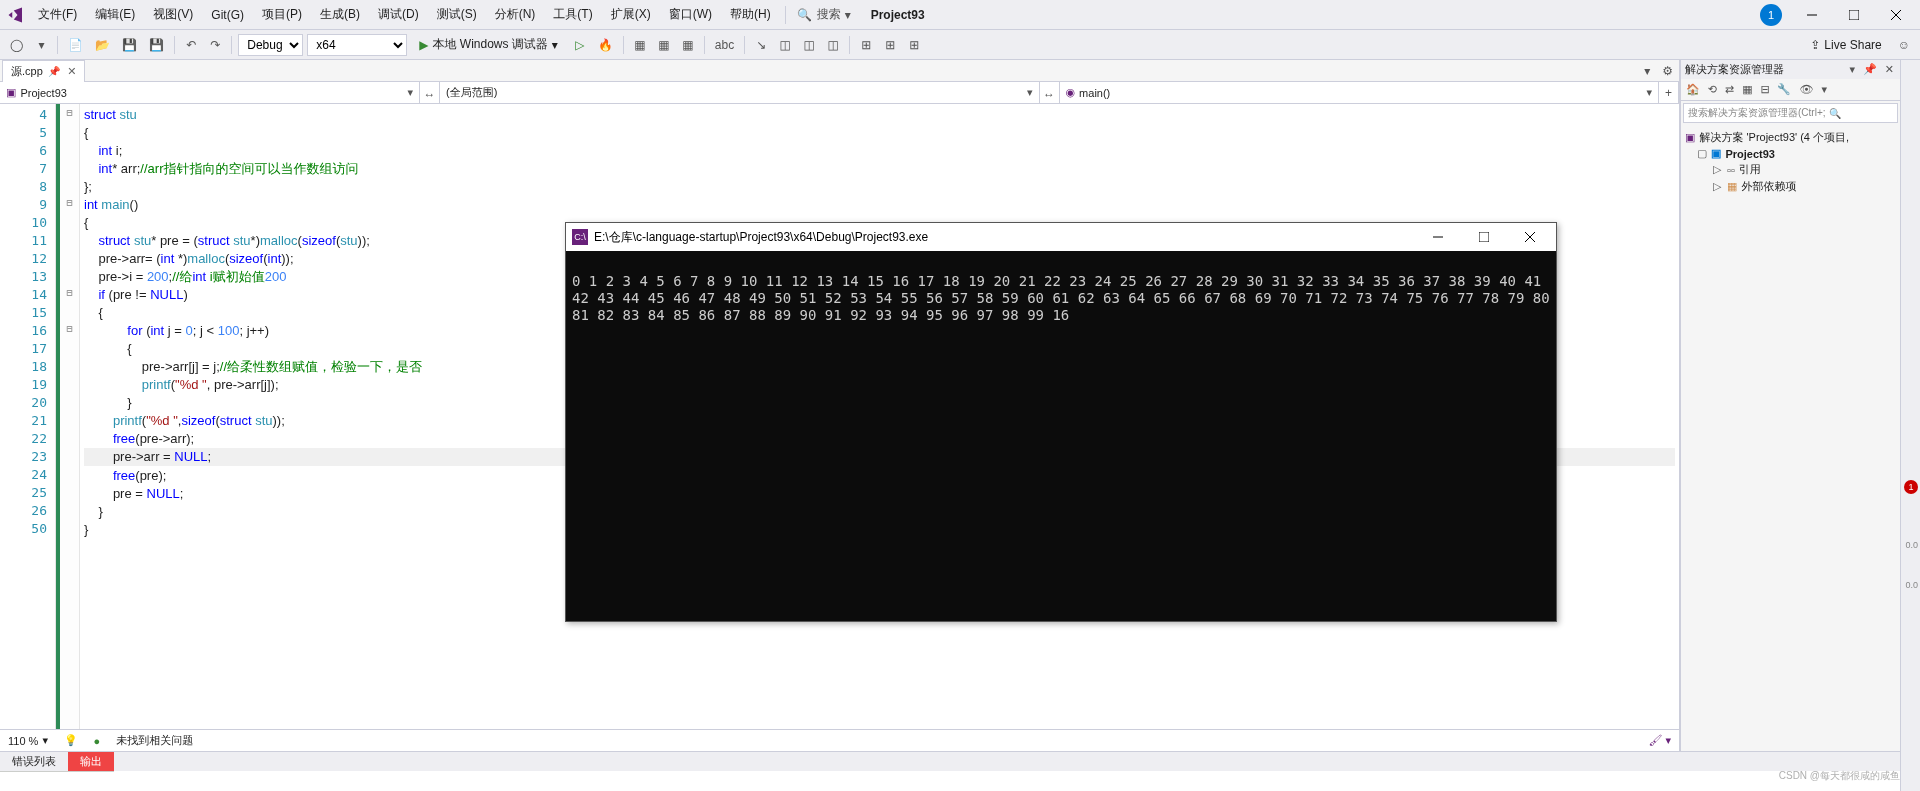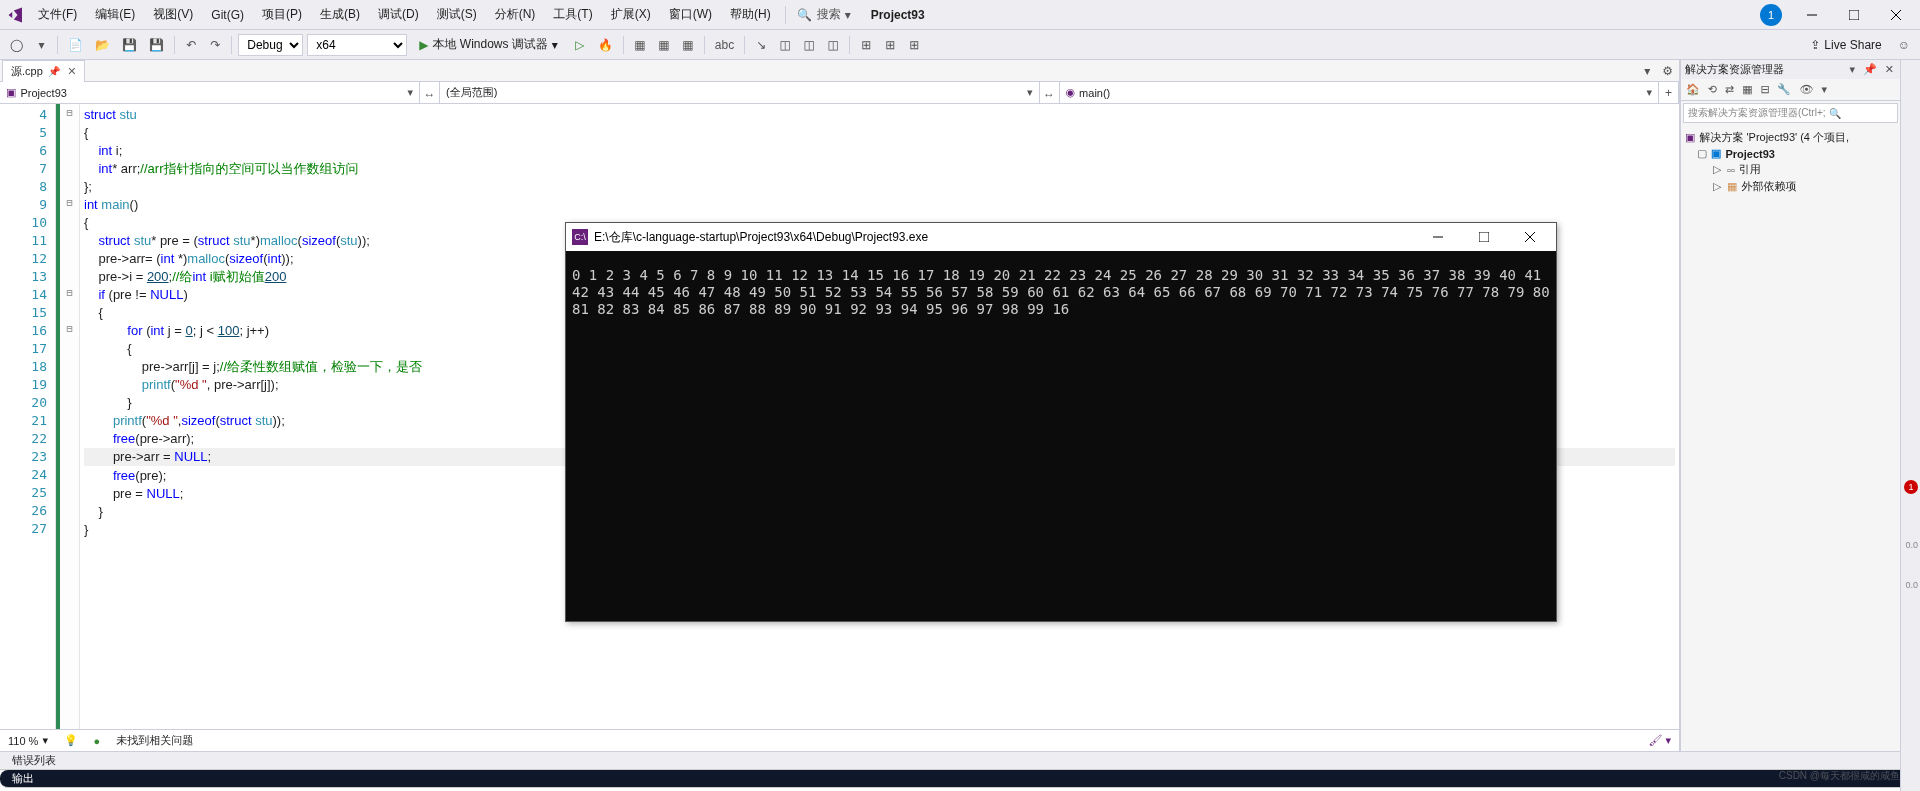--- a/index.html
+++ b/index.html
@@ -49,35 +49,35 @@
 
 .code-area { flex: 1; display: flex; background: white; overflow: hidden; position: relative; }
 .gutter { width: 56px; background: #fff; border-right: 1px solid #e5e5e5; padding-top: 2px; }
 .gutter .line-num { text-align: right; padding-right: 8px; color: #2b91af; font-size: 13px; font-family: Consolas, monospace; line-height: 18px; }
 .outline-col { width: 20px; border-right: 1px solid #e5e5e5; background: #fdfdfd; }
 .outline-col .out-mark { height: 18px; text-align: center; color: #808080; font-size: 10px; line-height: 18px; font-family: Consolas, monospace; }
 .green-bar { width: 4px; background: #2e8b57; }
 .code-text { flex: 1; padding: 2px 4px; font-family: Consolas, "Courier New", monospace; font-size: 13px; line-height: 18px; white-space: pre; overflow: hidden; }
 .kw { color: #0000ff; }
 .typ { color: #2b91af; }
-.num { color: #0c4a6e; text-decoration: underline; }
+.num { color: #3b82f6; }
 .str { color: #a31515; }
 .cmt { color: #008000; }
 .current-line { background: #f0f0f0; display: inline-block; width: 100%; }
 
 
 .code-status { display: flex; align-items: center; height: 22px; border-top: 1px solid #cccedb; padding: 0 8px; gap: 16px; font-size: 11px; }
 .code-status .zoom { display: flex; align-items: center; gap: 4px; }
 .code-status .ok-icon { color: #388a34; }
 .code-status .brush { margin-left: auto; color: #68217a; }
 
 
-.bottom-tabs { height: 20px; background: #eeeef2; border-top: 1px solid #cccedb; display: flex; flex-direction: column; }
+.bottom-tabs { height: 20px; background: #eeeef2; border-top: 1px solid #cccedb; display: flex; flex-direction: row; }
 .bottom-tabs .btab { padding: 1px 12px; font-size: 11px; background: #eeeef2; border-bottom: 1px solid #cccecb; height: 20px; display: flex; align-items: center; }
-.bottom-tabs .btab.out { background: #0f172a; color: white; border-radius: 8px; }
+.bottom-tabs .btab.out { background: #ef4444; color: white; }
 
 
 .solution { width: 220px; background: #f5f5f5; border-left: 1px solid #cccedb; display: flex; flex-direction: column; }
 .solution .sol-title { display: flex; align-items: center; padding: 2px 4px; background: #eeeef2; font-size: 11px; gap: 4px; }
 .solution .sol-title .spacer { flex: 1; }
 .solution .sol-title .tb-ic { cursor: pointer; padding: 0 2px; color: #555; }
 .solution .sol-toolbar { display: flex; padding: 2px; gap: 2px; border-bottom: 1px solid #cccedb; }
 .solution .sol-toolbar .tb-ic { padding: 2px 3px; cursor: pointer; color: #555; font-size: 11px; }
 .solution .sol-search { display: flex; align-items: center; margin: 2px; border: 1px solid #cccedb; background: white; padding: 2px 4px; font-size: 10px; color: #888; gap: 4px; }
 .solution .tree { padding: 4px; font-size: 11px; }
@@ -90,21 +90,21 @@
 .solution .tree .ic-ext { color: #d09050; }
 .solution .tree .exp { color: #555; width: 10px; }
 .solution .tree .bold { font-weight: bold; }
 
 
 .console { position: absolute; left: 565px; top: 222px; width: 992px; height: 400px; background: #0c0c0c; color: #cccccc; border: 1px solid #555; display: flex; flex-direction: column; box-shadow: 2px 2px 6px rgba(0,0,0,0.3); }
 .console .con-title { height: 28px; background: #ffffff; color: #000; display: flex; align-items: center; padding: 0 6px; font-size: 12px; gap: 6px; }
 .console .con-title .con-icon { width: 16px; height: 16px; background: #68217a; color: white; text-align: center; font-size: 9px; line-height: 16px; }
 .console .con-title .spacer { flex: 1; }
 .console .con-title .win-btn { width: 40px; height: 26px; display: flex; align-items: center; justify-content: center; cursor: pointer; }
-.console .con-body { flex: 1; padding: 16px 6px; font-family: Consolas, monospace; font-size: 14px; line-height: 17px; white-space: pre-wrap; word-break: break-all; overflow: hidden; }
+.console .con-body { flex: 1; padding: 22px 6px; font-family: Consolas, monospace; font-size: 14px; line-height: 17px; white-space: pre-wrap; word-break: break-all; overflow: hidden; }
 
 
 .right-edge { position: absolute; right: 0; top: 70px; width: 20px; bottom: 0; background: #eeeef2; border-left: 1px solid #cccedb; }
 .right-edge .ind { position: absolute; right: 2px; font-size: 9px; color: #888; }
 .right-edge .red-badge { position: absolute; right: 2px; top: 410px; width: 14px; height: 14px; border-radius: 50%; background: #c00; color: white; text-align: center; font-size: 9px; line-height: 14px; }
 
 
 .watermark { position: absolute; right: 20px; bottom: 8px; color: rgba(120,120,120,0.6); font-size: 10px; z-index: 999; }
 
 svg { display: inline-block; vertical-align: middle; }
@@ -254,21 +254,21 @@
           <div class="line-num">17</div>
           <div class="line-num">18</div>
           <div class="line-num">19</div>
           <div class="line-num">20</div>
           <div class="line-num">21</div>
           <div class="line-num">22</div>
           <div class="line-num">23</div>
           <div class="line-num">24</div>
           <div class="line-num">25</div>
           <div class="line-num">26</div>
-          <div class="line-num">27</div>
+          <div class="line-num">50</div>
         </div>
       <div class="green-bar"></div>
       <div class="outline-col" id="outline">
           <div class="out-mark">⊟</div>
           <div class="out-mark"></div>
           <div class="out-mark"></div>
           <div class="out-mark"></div>
           <div class="out-mark"></div>
           <div class="out-mark">⊟</div>
           <div class="out-mark"></div>

